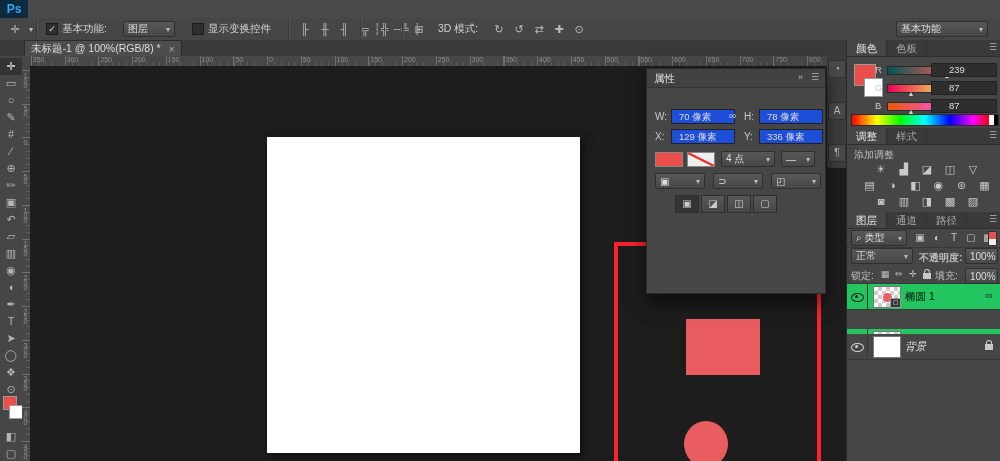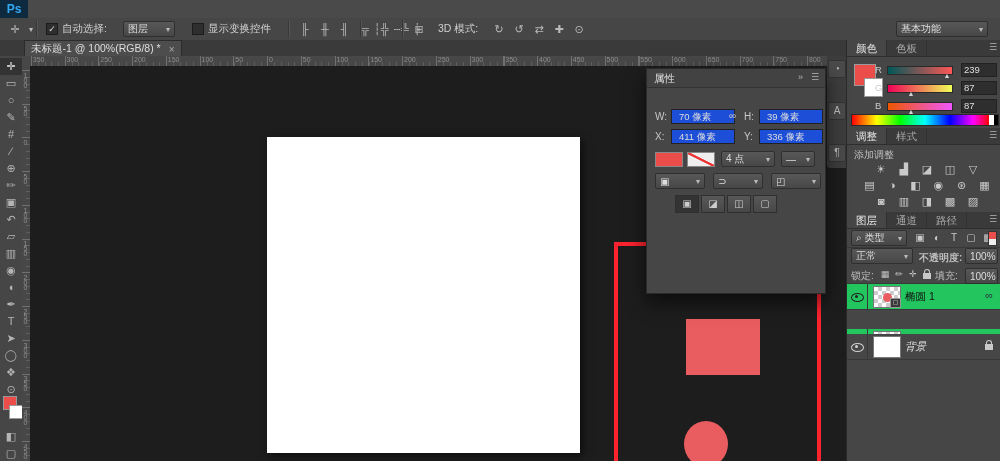--- a/index.html
+++ b/index.html
@@ -85,21 +85,21 @@
   #dock{left:846px;top:40px;width:154px;height:421px;background:#464646;border-left:1px solid #2a2a2a;}
   .tabrow{position:absolute;left:0;width:100%;height:16px;background:#3a3a3a;border-bottom:1px solid #2e2e2e;display:flex;}
   .ptab{padding:0 9px;font-size:10.5px;line-height:16px;color:#a8a8a8;border-right:1px solid #303030;}
   .ptab.active{background:#464646;color:#e3e3e3;}
   .tabmenu{position:absolute;right:4px;top:2px;font-size:9px;color:#b5b5b5;}
   .chrow{position:absolute;left:38px;width:112px;height:14px;}
   .chletter{position:absolute;left:-10px;top:1px;font-size:9.5px;color:#c9c9c9;}
   .chtrack{position:absolute;left:2px;top:3px;width:64px;height:7px;border:1px solid #2a2a2a;}
   .chthumb{position:absolute;top:9px;font-size:7px;color:#d5d5d5;}
   .chval{position:absolute;right:0;top:0;width:30px;height:12px;background:#2e2e2e;border:1px solid #222;
-         font-size:9.5px;line-height:12px;color:#ddd;padding:0 2px;text-align:left;}
+         font-size:9.5px;line-height:12px;color:#ddd;padding:0 17px;text-align:left;}
   #spectrum{position:absolute;left:4px;width:146px;height:10px;border:1px solid #2a2a2a;
     background:linear-gradient(90deg,#f00,#ff0 17%,#0f0 33%,#0ff 50%,#00f 67%,#f0f 83%,#f00 94%,#fff 94%,#fff 97%,#000 97%);}
   .adjrow{position:absolute;left:10px;width:140px;height:15px;display:flex;gap:9px;justify-content:center;}
   .adjic{width:14px;height:14px;text-align:center;line-height:14px;color:#c9c9c9;font-size:11px;}
   .small-label{position:absolute;font-size:10px;color:#bdbdbd;}
   
   .lrow{position:absolute;left:0;width:154px;height:25px;background:#464646;border-bottom:1px solid #383838;}
   .lrow.sel{background:#22c55e;}
   .eyecell{position:absolute;left:0;top:0;width:20px;height:25px;border-right:1px solid #383838;}
   .eyeicon{position:absolute;left:4px;top:9px;width:11px;height:7px;border:1px solid #d2d2d2;border-radius:50%;}
@@ -134,21 +134,21 @@
   </div>
 
   <div id="optionsbar" class="abs">
     <div class="ob" style="left:6px;">
       <span class="obicon">✛</span>
       <span class="ddcaret">▾</span>
     </div>
     <div class="sep" style="left:36px;"></div>
     <div class="ob" style="left:46px;">
       <span class="cb" id="cb-auto">✓</span>
-      <span class="oblabel">自动选择:</span>
+      <span class="oblabel">基本功能:</span>
     </div>
     <div class="ob dd" style="left:123px;width:52px;">
       <span>图层</span>
       <span class="ddcaret">▾</span>
     </div>
     <div class="ob" style="left:192px;">
       <span class="cb" id="cb-transform"></span>
       <span class="oblabel">显示变换控件</span>
     </div>
     <div class="sep" style="left:288px;"></div>
@@ -275,25 +275,25 @@
     <div id="props-header">
       <span id="props-title">属性</span>
       <span class="hdr-ic" style="right:22px;">»</span>
       <span class="hdr-ic" style="right:6px;">☰</span>
     </div>
     <div class="prow" style="top:40px;height:18px;">
       <span class="plabel" style="left:8px;top:2px;">W:</span>
       <span class="vbox" style="left:24px;top:0;width:48px;">70 像素</span>
       <span class="plabel" style="left:82px;top:1px;">∞</span>
       <span class="plabel" style="left:97px;top:2px;">H:</span>
-      <span class="vbox" style="left:112px;top:0;width:48px;">39 像素</span>
+      <span class="vbox" style="left:112px;top:0;width:48px;">78 像素</span>
     </div>
     <div class="prow" style="top:60px;height:18px;">
       <span class="plabel" style="left:8px;top:2px;">X:</span>
-      <span class="vbox" style="left:24px;top:0;width:48px;">411 像素</span>
+      <span class="vbox" style="left:24px;top:0;width:48px;">129 像素</span>
       <span class="plabel" style="left:97px;top:2px;">Y:</span>
       <span class="vbox" style="left:112px;top:0;width:48px;">336 像素</span>
     </div>
     <div class="prow" style="top:82px;height:18px;">
       <span id="fill-swatch"></span>
       <span id="stroke-swatch"></span>
       <span class="dd combo" style="left:74px;width:54px;">
         <span>4 点</span>
         <span class="ddcaret">▾</span>
       </span>

